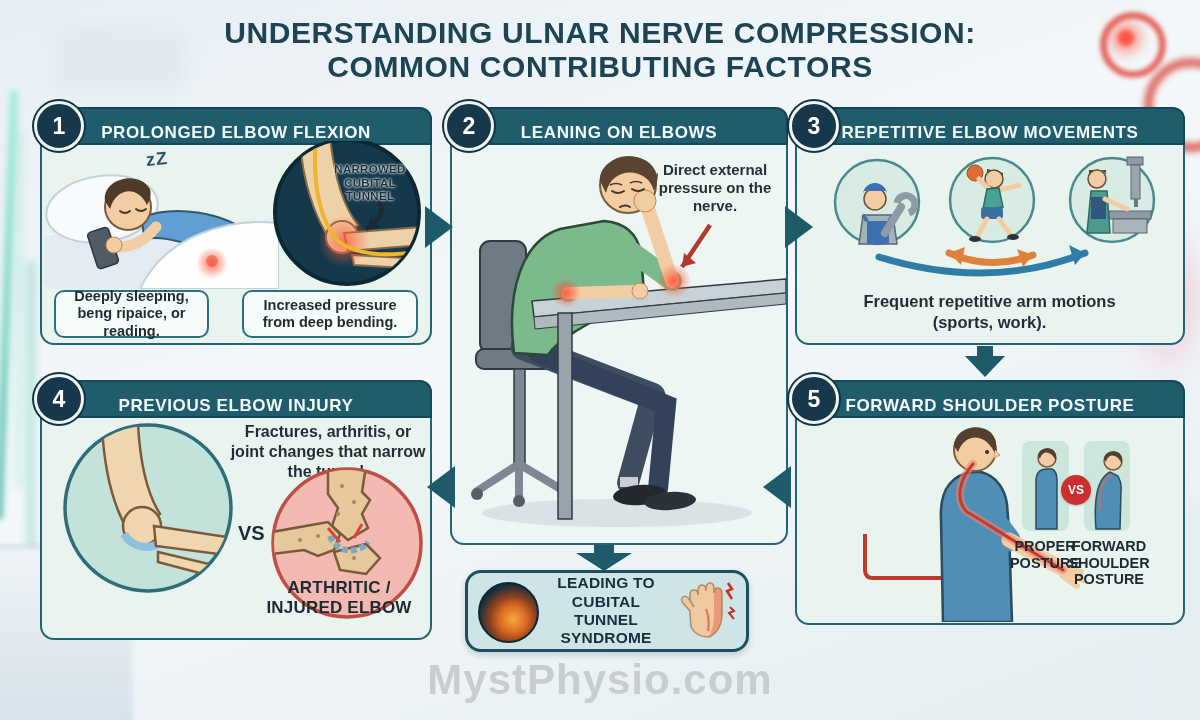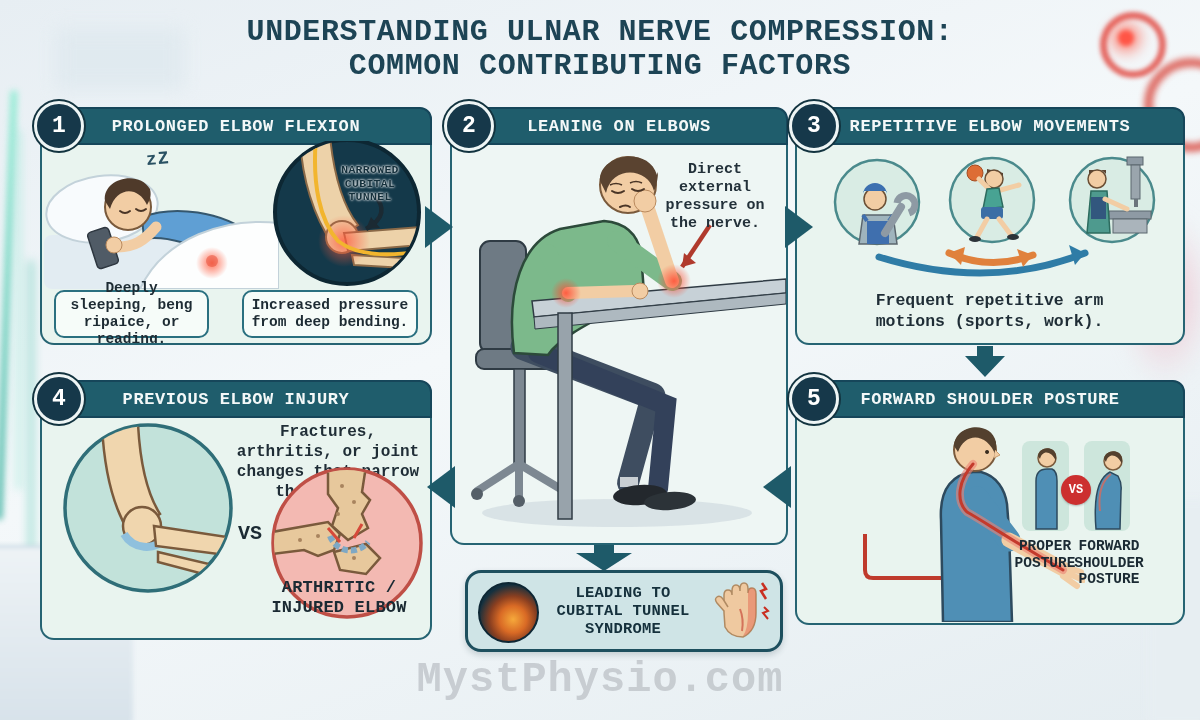--- a/index.html
+++ b/index.html
@@ -1,27 +1,27 @@
 <!DOCTYPE html>
 <html><head>
 <meta charset="utf-8">
 <style>
   html,body{margin:0;padding:0;background:#d9e2e8;}
   .stage{position:relative;width:1200px;height:720px;overflow:hidden;margin:0 auto;
-         font-family:Liberation Mono, monospace;
+         font-family:Liberation Sans, sans-serif;
          background:linear-gradient(160deg,#e7eef3 0%,#f4f8fa 45%,#e5edf1 100%);}
   .deco{position:absolute;pointer-events:none;}
   .main-title{position:absolute;top:16px;left:0;right:0;text-align:center;
               font-size:30px;font-weight:800;color:#1d4455;letter-spacing:.6px;line-height:1.13;}
   .panel{position:absolute;}
   .badge{position:absolute;left:-6px;top:-6px;width:44px;height:44px;border-radius:50%;
          background:#16384a;border:3px solid #eef5f5;box-shadow:0 0 0 2px #12333f;
          color:#fff;font-size:23px;font-weight:bold;display:flex;align-items:center;justify-content:center;z-index:5;}
   .panel-header{position:absolute;left:0;right:0;top:0;height:34px;background:#1f5d6c;
-                border:2px solid #16465a;border-radius:12px 12px 0 0;display:flex;align-items:center;
+                border:2px solid #16465a;border-radius:12px 12px 0 0;display:flex;align-items:flex-end;
                 justify-content:center;color:#f3f8f8;font-weight:bold;font-size:17px;letter-spacing:.6px;z-index:2;}
   .panel-body{position:absolute;left:0;right:0;top:34px;bottom:0;background:#e9f4ef;
               border:2.5px solid #266473;border-top:none;border-radius:0 0 14px 14px;overflow:hidden;}
   .body-light{background:#eef6f4;}
   .ill{position:absolute;}
   .caption-box{position:absolute;background:#f6fcf9;border:2px solid #2a7080;border-radius:10px;
                display:flex;align-items:center;justify-content:center;text-align:center;
                font-size:14.5px;font-weight:600;color:#1d2b33;line-height:1.18;padding:3px 6px;box-sizing:border-box;}
   .zz{position:absolute;font-size:18px;font-weight:bold;color:#2a5163;transform:rotate(-5deg);letter-spacing:1px;}
   .inset{position:absolute;width:150px;height:150px;z-index:3;}
@@ -31,21 +31,21 @@
   .annotation{position:absolute;text-align:center;font-size:15px;font-weight:600;color:#23313a;line-height:1.2;}
   .panel-caption{position:absolute;text-align:center;font-size:16.5px;font-weight:600;color:#1f2d36;line-height:1.25;}
   .vs-text{position:absolute;font-size:20px;font-weight:800;color:#1b2a33;}
   .vs-badge{position:absolute;width:30px;height:30px;border-radius:50%;background:#cc2f2f;color:#fff;
             font-size:12px;font-weight:800;display:flex;align-items:center;justify-content:center;z-index:4;
             box-shadow:0 1px 2px rgba(0,0,0,.25);}
   .bone-label{position:absolute;text-align:center;font-size:17px;font-weight:800;color:#1b2a33;line-height:1.15;letter-spacing:.2px;}
   .posture-label{position:absolute;text-align:center;font-size:14.5px;font-weight:800;color:#1b2a33;line-height:1.15;}
   .flow-arrow{position:absolute;z-index:6;}
   .outcome-box{position:absolute;left:465px;top:570px;width:278px;height:76px;background:#cfe4e6;
-               border:3.5px solid #1d4f5e;border-radius:16px;box-shadow:0 3px 6px rgba(30,60,70,.2);z-index:7;padding-left:34px;}
+               border:3.5px solid #1d4f5e;border-radius:16px;box-shadow:0 3px 6px rgba(30,60,70,.2);z-index:7;}
   .outcome-circle{position:absolute;left:10px;top:9px;width:57px;height:57px;border-radius:50%;
                   border:2px solid #0e2734;
                   background:radial-gradient(circle at 58% 62%, #f6a93b 0%, #d96a25 28%, #8a3f20 48%, #13303f 72%, #13303f 100%);}
   .outcome-text{position:absolute;left:72px;right:74px;top:0;bottom:0;display:flex;align-items:center;justify-content:center;
                 text-align:center;font-size:15.5px;font-weight:800;color:#15303c;line-height:1.18;letter-spacing:.2px;}
   .watermark{position:absolute;left:0;right:0;top:656px;text-align:center;font-size:42px;font-weight:bold;
              color:#c2c7cc;opacity:.85;letter-spacing:1px;}
 </style>
 </head>
 <body>

